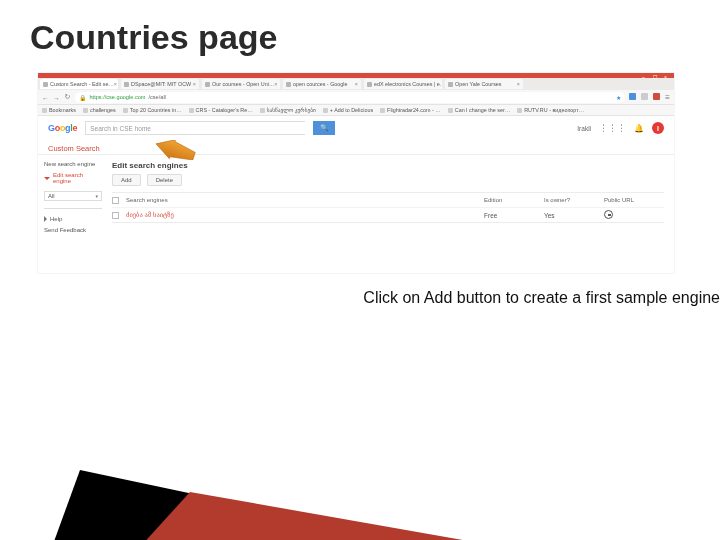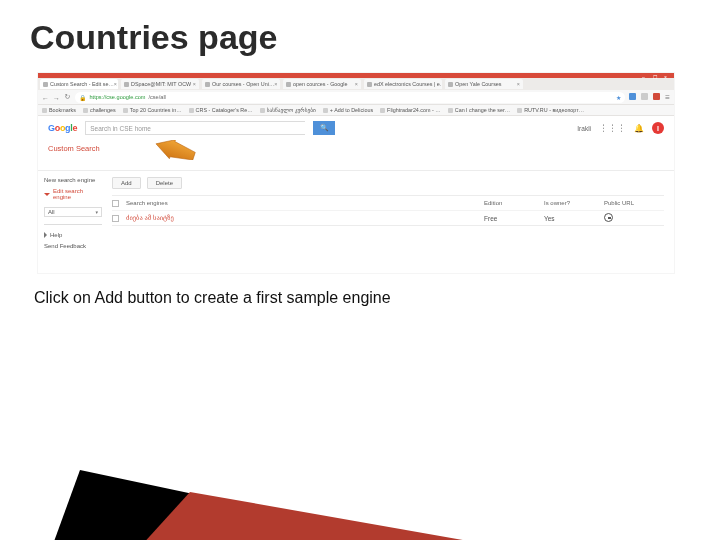--- a/index.html
+++ b/index.html
@@ -133,21 +133,21 @@
     width: 220px; height: 14px; border:1px solid #dcdcdc; border-right:none;
     display:flex; align-items:center; padding:0 4px; color:#999; font-size:6.5px;
   }
   .g-search-btn { width:22px; height:14px; background:#4e90d9; display:flex; align-items:center; justify-content:center; color:#fff; font-size:7px;}
   .g-right { margin-left:auto; display:flex; align-items:center; gap:8px; color:#666; font-size:6.5px;}
   .g-apps { font-size:9px; color:#777; }
   .g-bell { font-size:8px; color:#777; }
   .g-avatar { width:12px; height:12px; border-radius:50%; background:#e53935; color:#fff; display:flex; align-items:center; justify-content:center; font-size:7px; font-weight:700;}
 
   .cs-bar {
-    display:flex; align-items:center; padding: 4px 10px 17px; border-bottom:1px solid #ececec;
+    display:flex; align-items:center; padding: 4px 10px 1px; border-bottom:1px solid #ececec;
   }
   .cs-label { color:#d24a3a; font-size:7.5px; }
 
   .content { display:flex; }
   .sidebar {
     width: 70px; padding: 6px 6px; font-size:6px; color:#555;
     display:flex; flex-direction:column; gap:5px;
   }
   .side-item { display:flex; align-items:center; gap:3px; }
   .side-item.red { color:#d24a3a; }
@@ -179,23 +179,24 @@
   .link-ico::after{content:""; position:absolute; width:3px; height:1.2px; background:#555; top:3.4px; left:2.5px;}
 
   .orange-arrow {
     position:absolute;
     width: 42px; height: 20px;
     left: 116px; top: 67px;
     pointer-events:none;
   }
 
   .caption {
-    margin: 16px 0 0 34px;
+    margin: 16px 0 0 70px;
     font-size: 16px;
     color: #111;
+    text-align: right;
   }
 
   .deco-tri {
     position:absolute; bottom:-40px; left:40px; width:720px; height:240px;
   }
 </style>
 </head>
 <body>
 
 <div class="slide-title">Countries page</div>
@@ -341,20 +342,21 @@
       <div class="side-item">
           <span class="tri right"></span>
           <span>Help</span>
         </div>
       <div class="side-item">
           <span>Send Feedback</span>
         </div>
     </div>
 
     <div class="main">
+      <h2>Edit search engines</h2>
       <div class="btn-row">
         <span class="btn">Add</span>
         <span class="btn">Delete</span>
       </div>
       <div class="tbl">
         <div class="row header">
           <span class="cb"></span>
           <span class="col1">Search engines</span>
           <span class="col">Edition</span>
           <span class="col">Is owner?</span>

